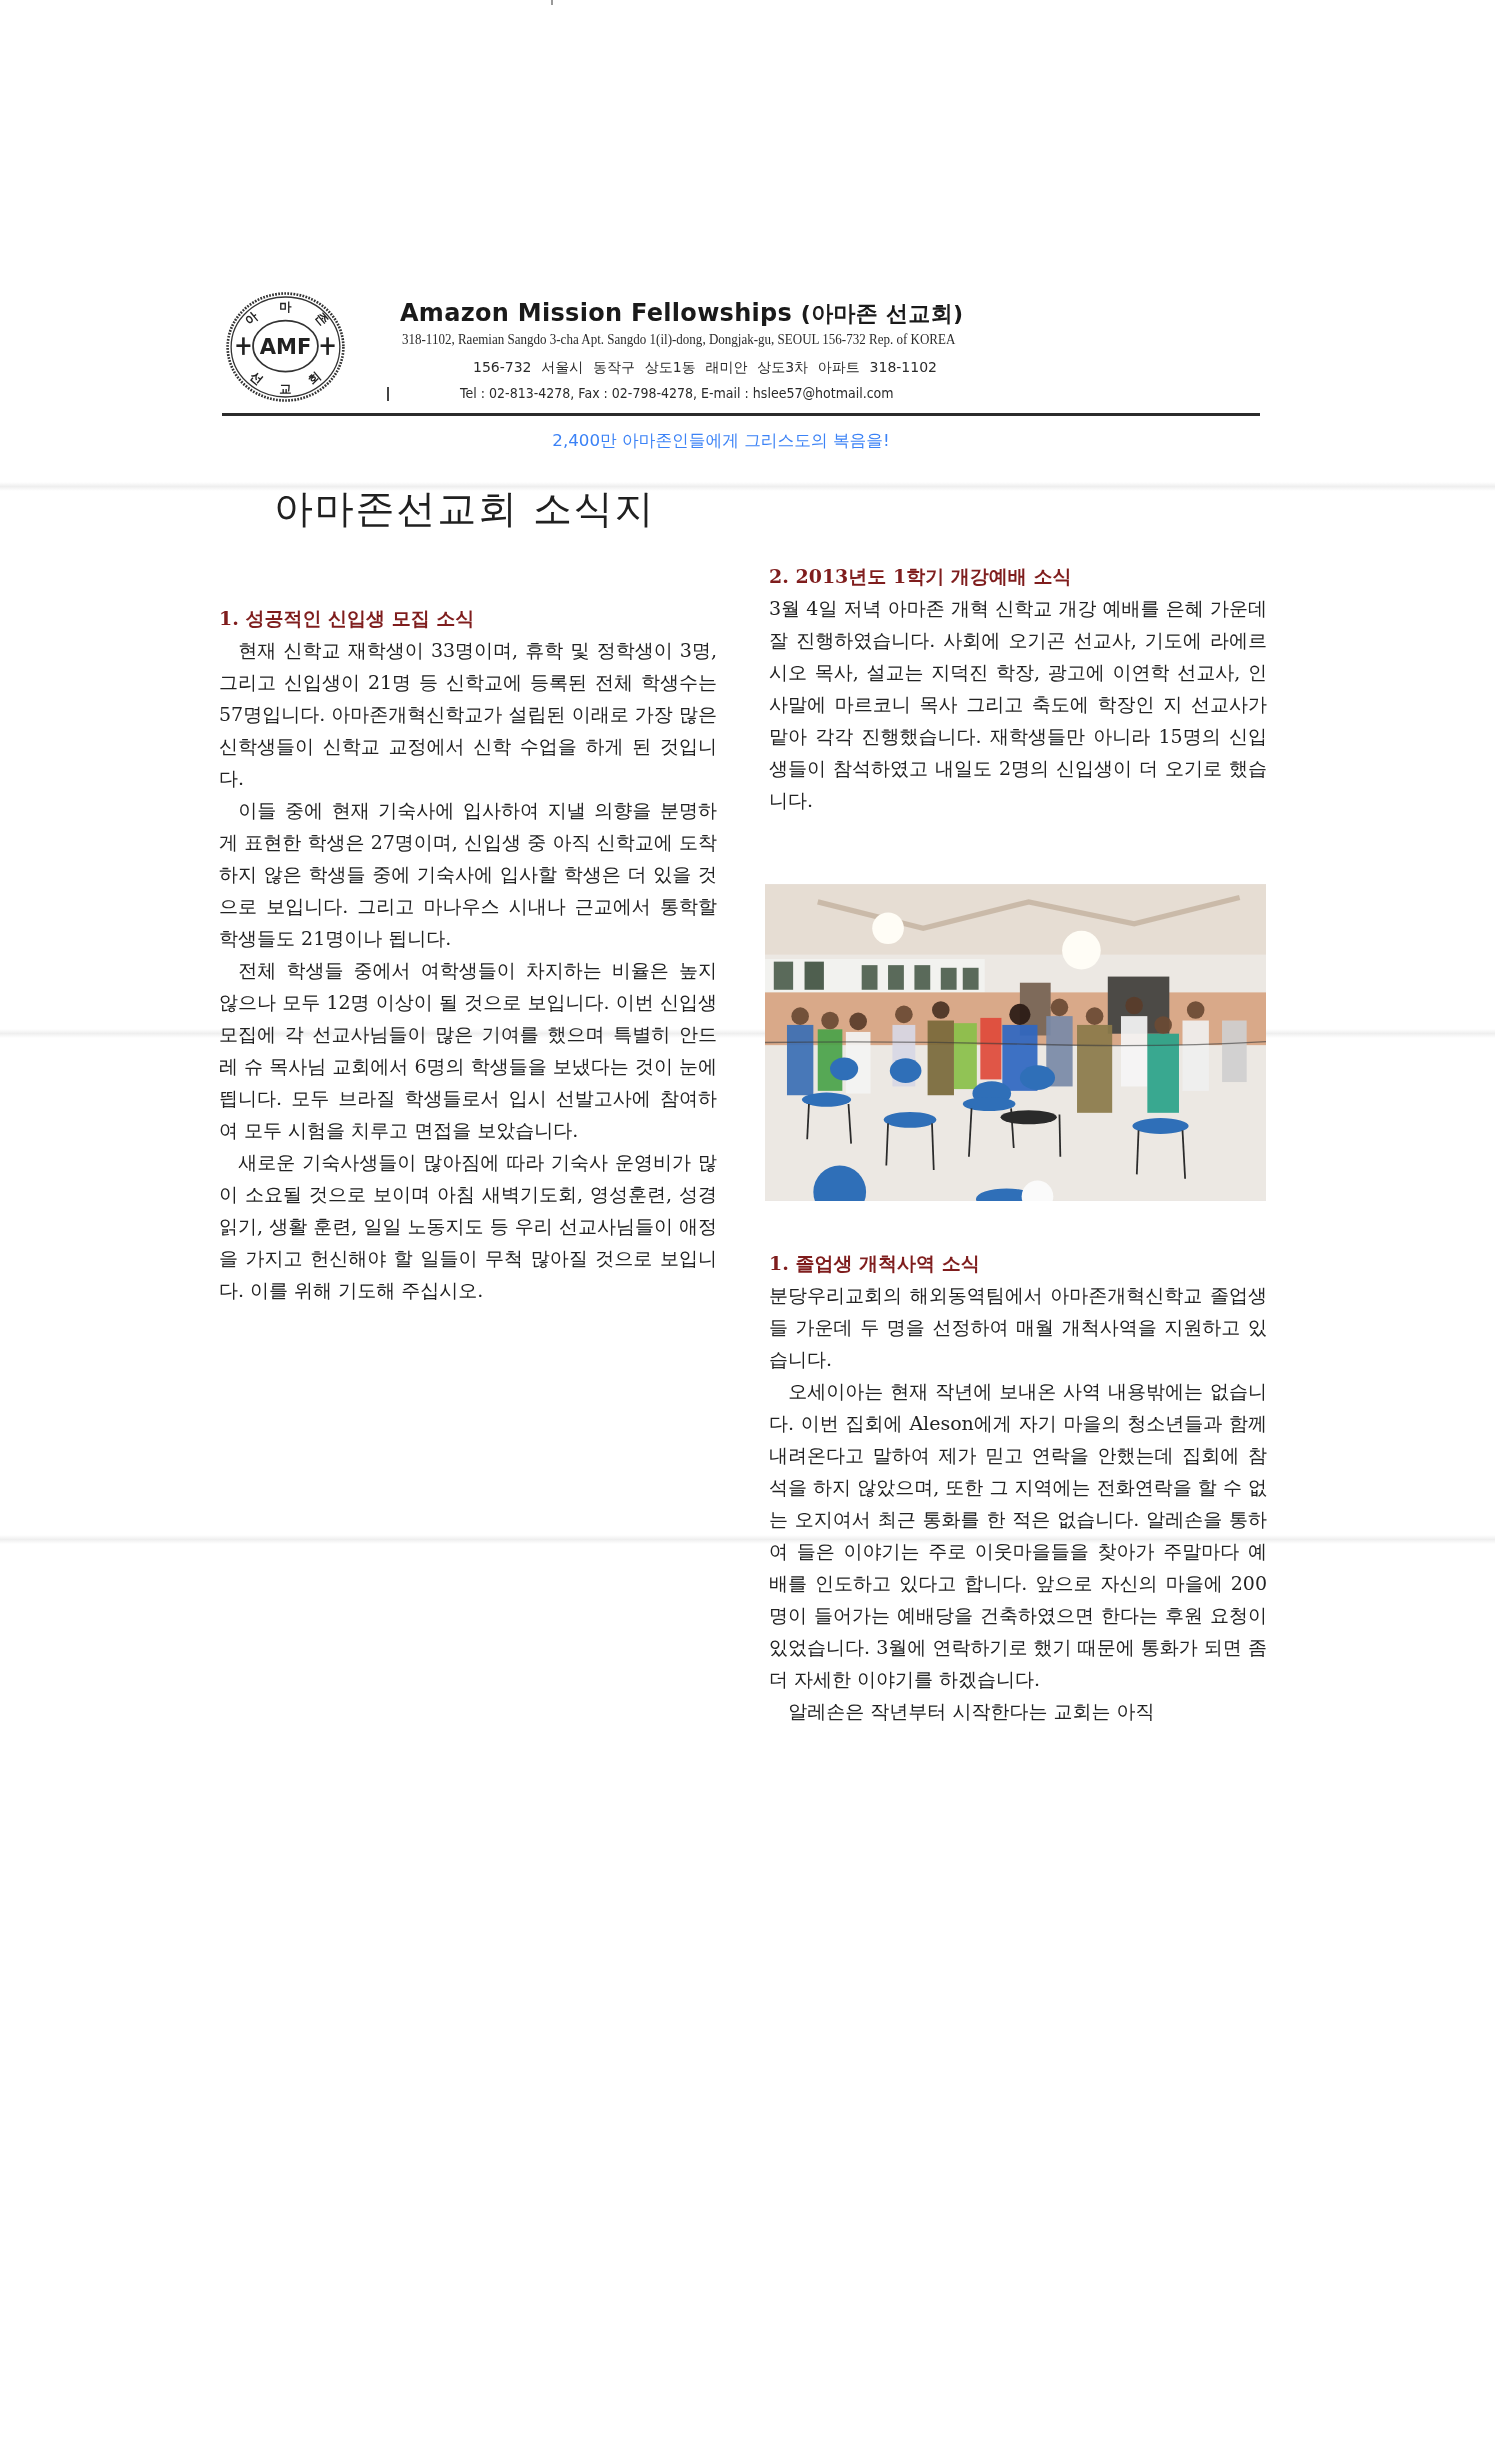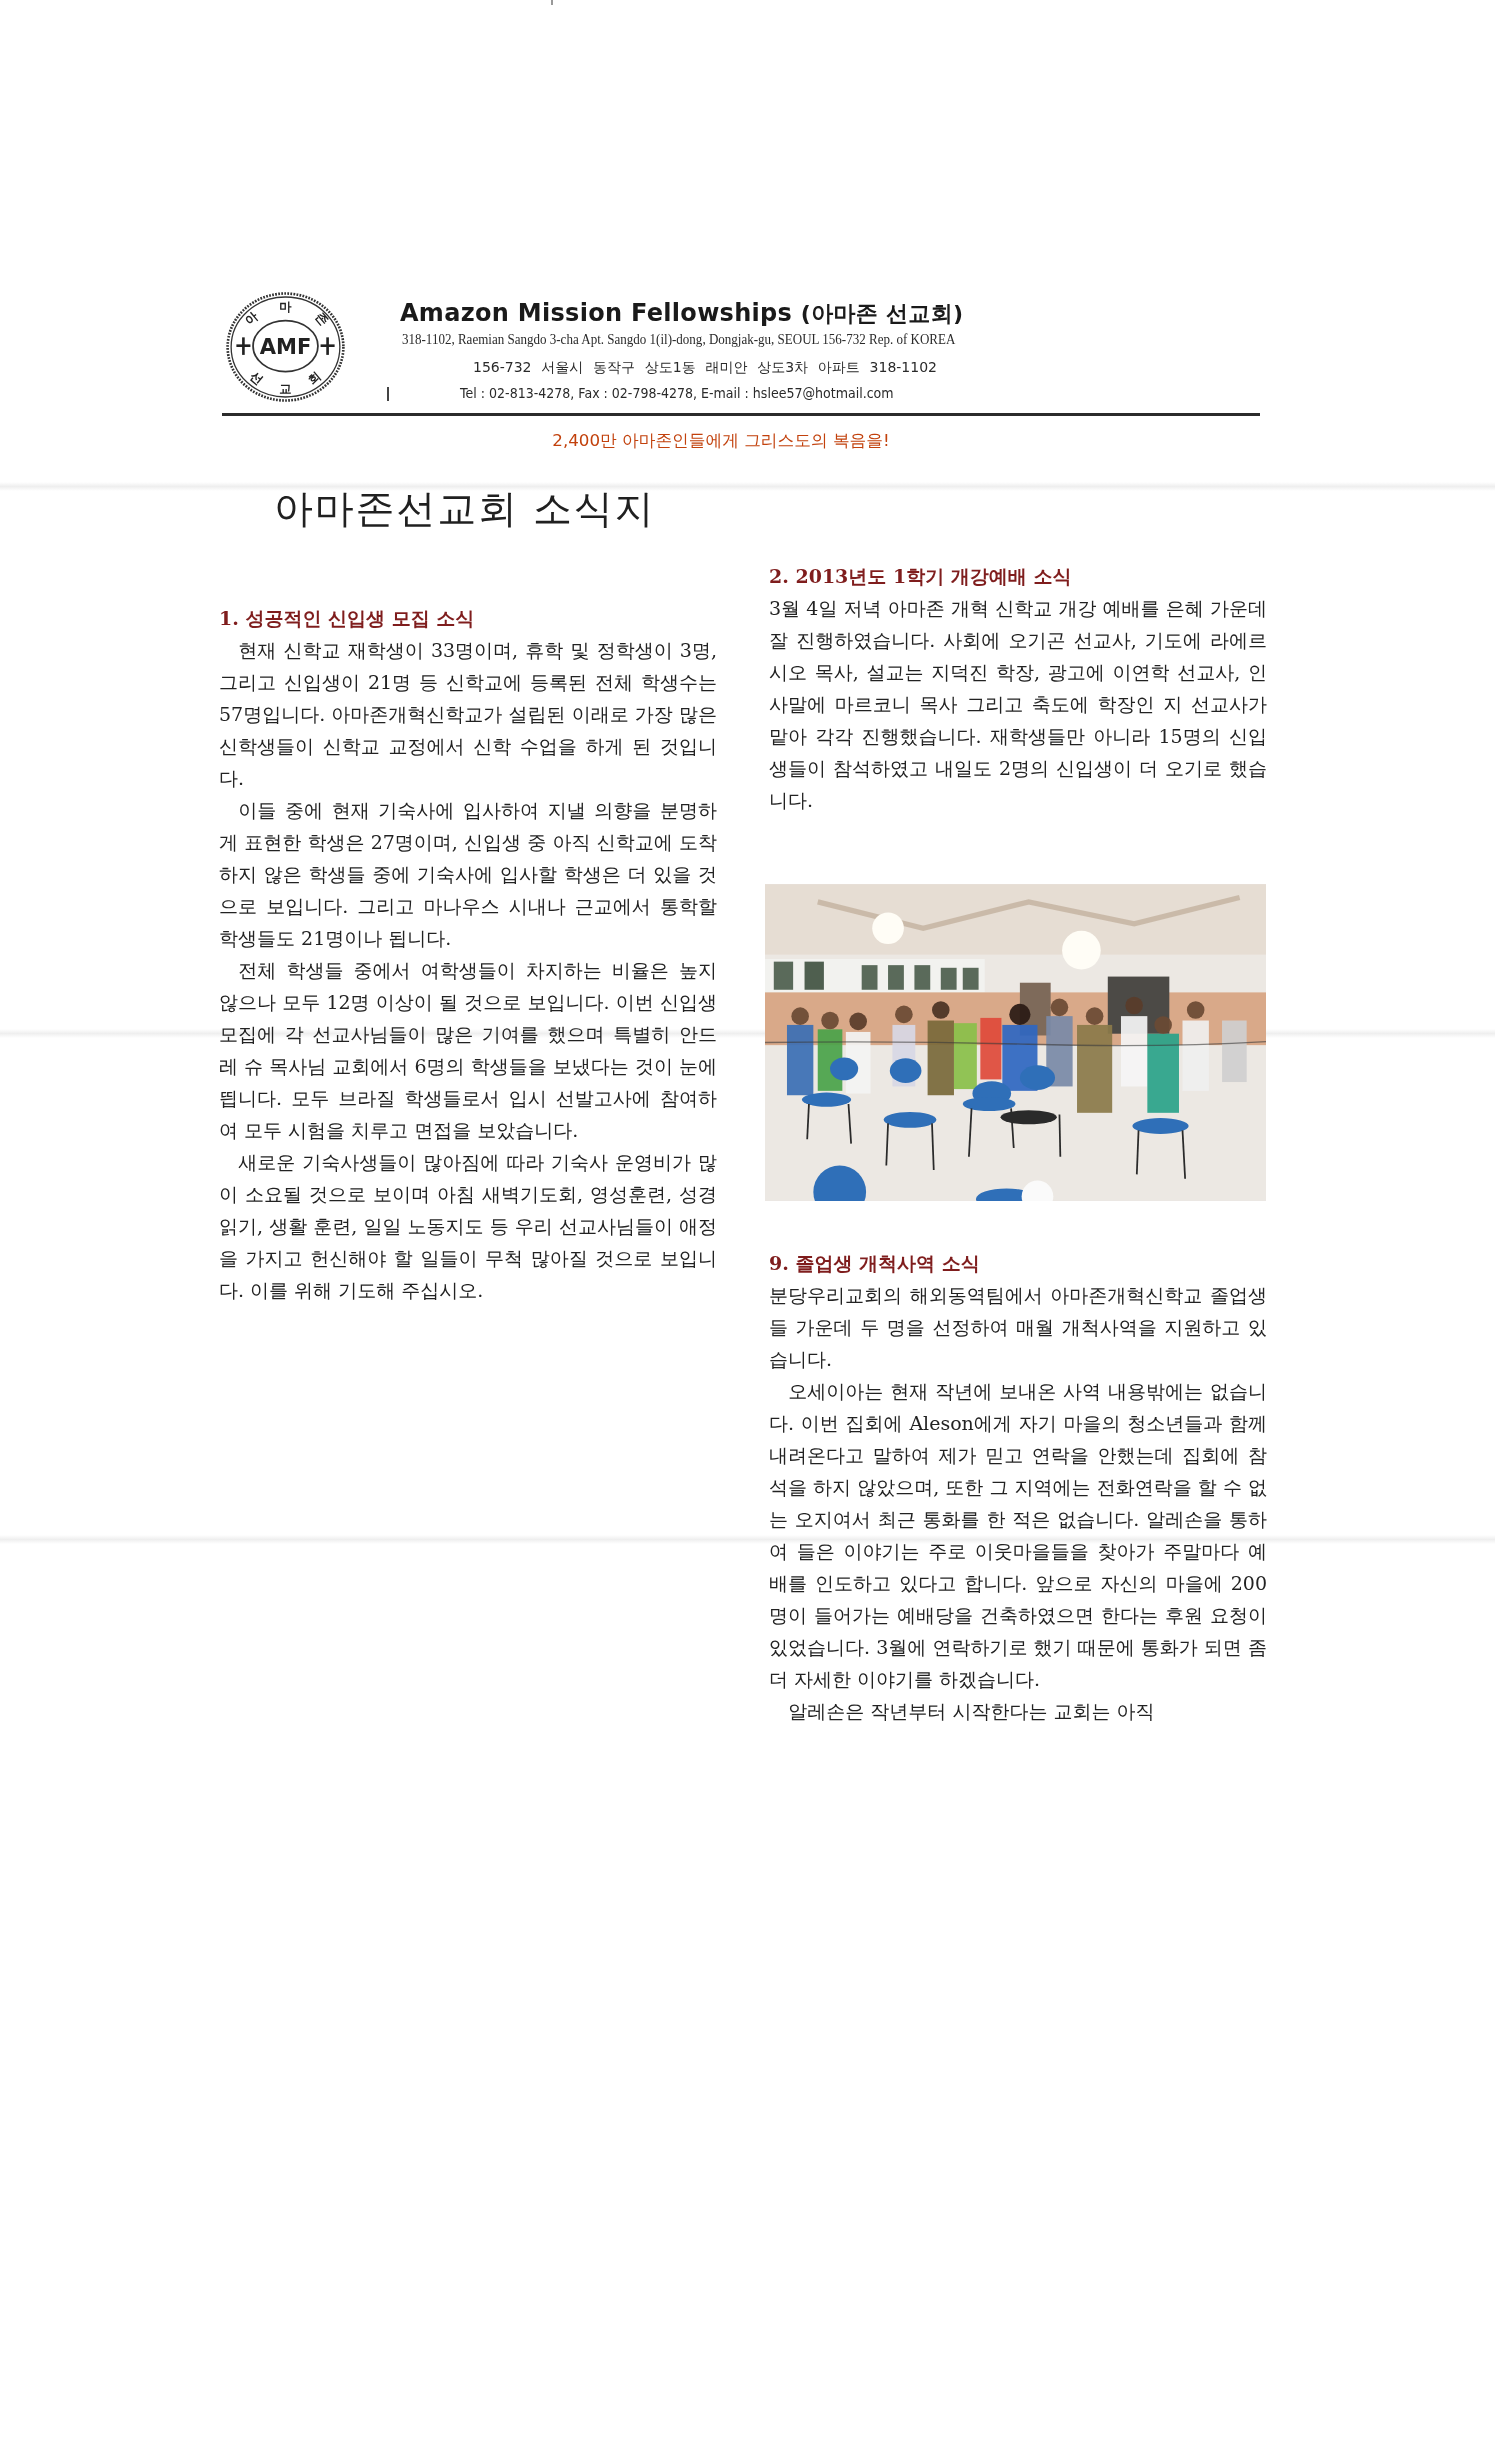--- a/index.html
+++ b/index.html
@@ -40,21 +40,21 @@
     font-family: "DejaVu Sans", sans-serif; font-size: 14px; color: #2a2a2a; white-space: nowrap;
     transform: scaleX(0.9); transform-origin: left;
   }
   .tick { position: absolute; left: 387px; top: 387px; width: 1.8px; height: 14px; background: #444; }
   .rule {
     position: absolute; left: 222px; top: 413px; width: 1038px; height: 2.6px;
     background: #2b2b2b;
   }
   .tagline {
     position: absolute; left: 0; width: 1495px; top: 429px; text-align: center;
-    font-family: "DejaVu Sans", sans-serif; font-size: 16.7px; color: #c2410c;
+    font-family: "DejaVu Sans", sans-serif; font-size: 16.7px; color: #3b82f6;
     padding-left: 0px; box-sizing: border-box;
   }
   .tagline span { display: inline-block; margin-left: -53px; }
 
   .doc-title {
     position: absolute; left: 274px; top: 482px;
     font-family: "DejaVu Serif", serif; font-size: 39px; color: #202020; letter-spacing: 1.8px;
   }
 
   
@@ -208,18 +208,18 @@
       <line x1="425" y1="280" x2="423" y2="330"></line>
         <line x1="475" y1="280" x2="478" y2="335"></line>
       <line x1="335" y1="262" x2="336" y2="310"></line>
     </g>
     <ellipse cx="300" cy="265" rx="32" ry="8" fill="#2a2a2a"></ellipse>
     <ellipse cx="310" cy="355" rx="18" ry="18" fill="#fafafa"></ellipse>
   </svg>
 </div>
 
 <div class="col right" style="top:1247px">
-  <h3>9. 졸업생 개척사역 소식</h3>
+  <h3>1. 졸업생 개척사역 소식</h3>
   <p>분당우리교회의 해외동역팀에서 아마존개혁신학교 졸업생들 가운데 두 명을 선정하여 매월 개척사역을 지원하고 있습니다.</p>
   <p class="indent">오세이아는 현재 작년에 보내온 사역 내용밖에는 없습니다. 이번 집회에 Aleson에게 자기 마을의 청소년들과 함께 내려온다고 말하여 제가 믿고 연락을 안했는데 집회에 참석을 하지 않았으며, 또한 그 지역에는 전화연락을 할 수 없는 오지여서 최근 통화를 한 적은 없습니다. 알레손을 통하여 들은 이야기는 주로 이웃마을들을 찾아가 주말마다 예배를 인도하고 있다고 합니다. 앞으로 자신의 마을에 200명이 들어가는 예배당을 건축하였으면 한다는 후원 요청이 있었습니다. 3월에 연락하기로 했기 때문에 통화가 되면 좀 더 자세한 이야기를 하겠습니다.</p>
   <p class="indent" style="text-align:left">알레손은 작년부터 시작한다는 교회는 아직</p>
 </div>
 
 
 </body></html>

